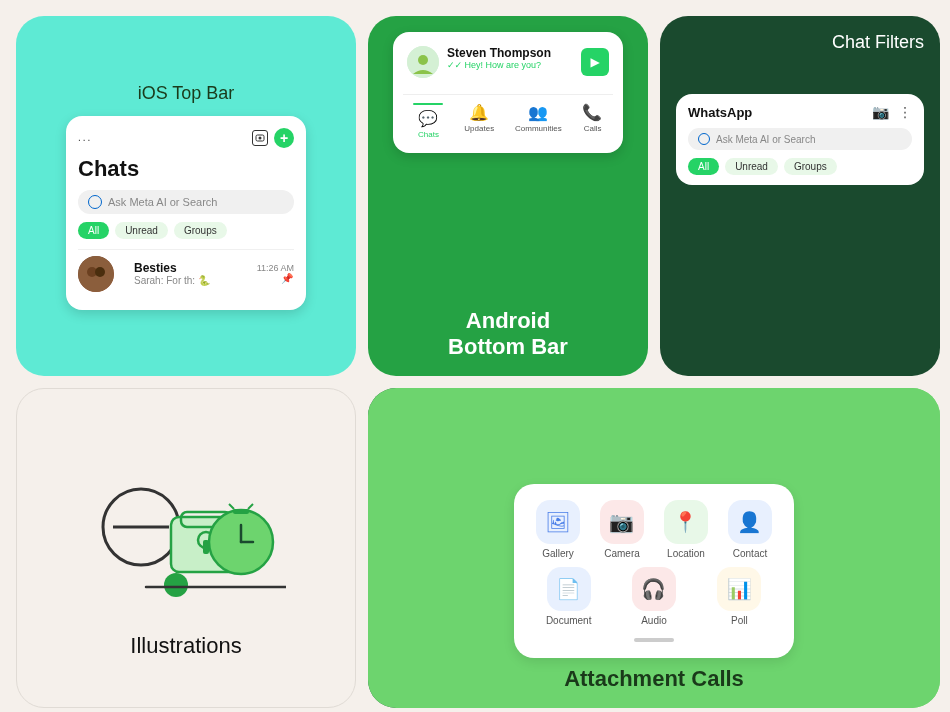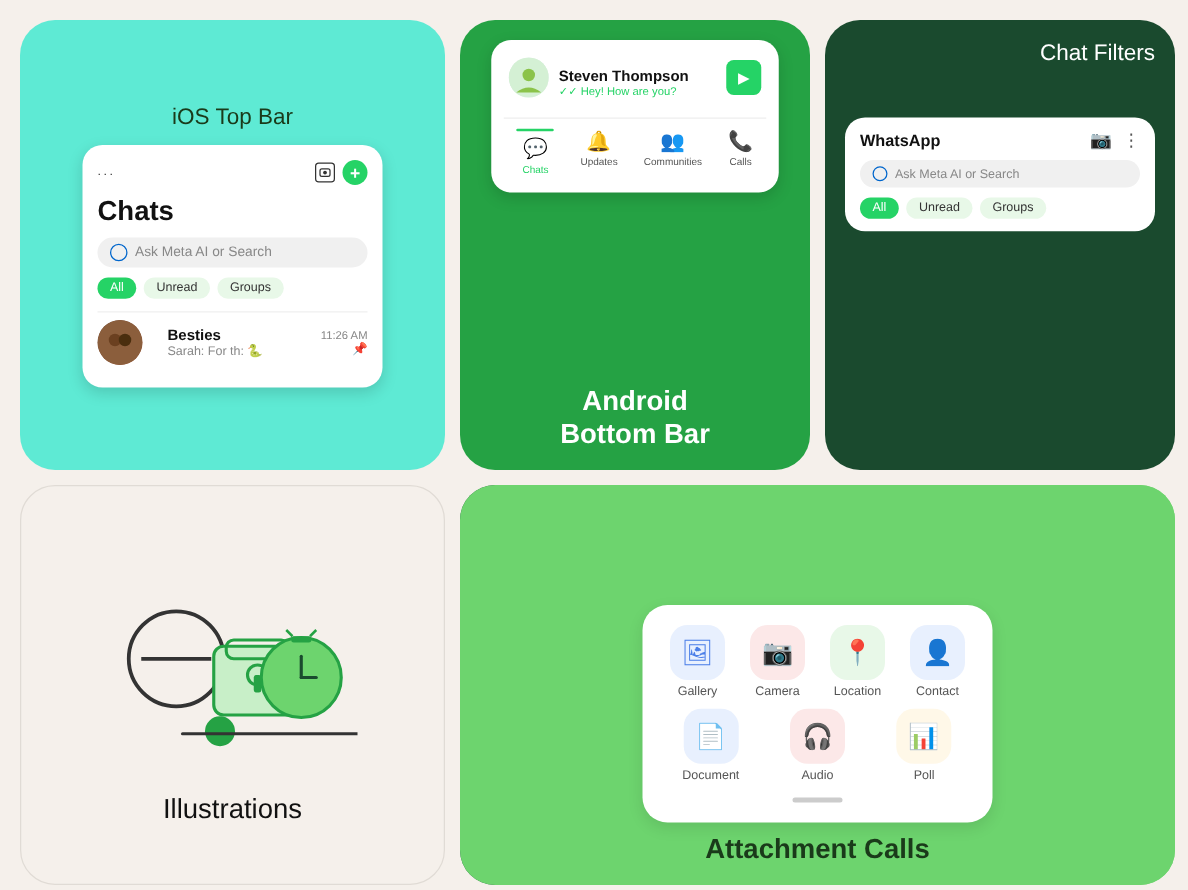--- a/index.html
+++ b/index.html
@@ -152,21 +152,21 @@
       width: 230px;
       box-shadow: 0 4px 12px rgba(0,0,0,0.15);
     }
     .android-top {
       display: flex; justify-content: space-between;
       align-items: center;
       margin-bottom: 8px;
       padding: 4px 4px 8px;
     }
     .android-contact-top {
-      display: flex; align-items: flex-end; gap: 8px;
+      display: flex; align-items: flex-start; gap: 8px;
     }
     .android-avatar {
       width: 32px; height: 32px; border-radius: 50%;
       background: #e0f0e8;
       display: flex; align-items: center; justify-content: center;
       font-size: 16px;
     }
     .android-name { font-size: 12px; font-weight: 600; color: #111; }
     .android-status { font-size: 9px; color: #25d366; }
     .android-vid-btn {

